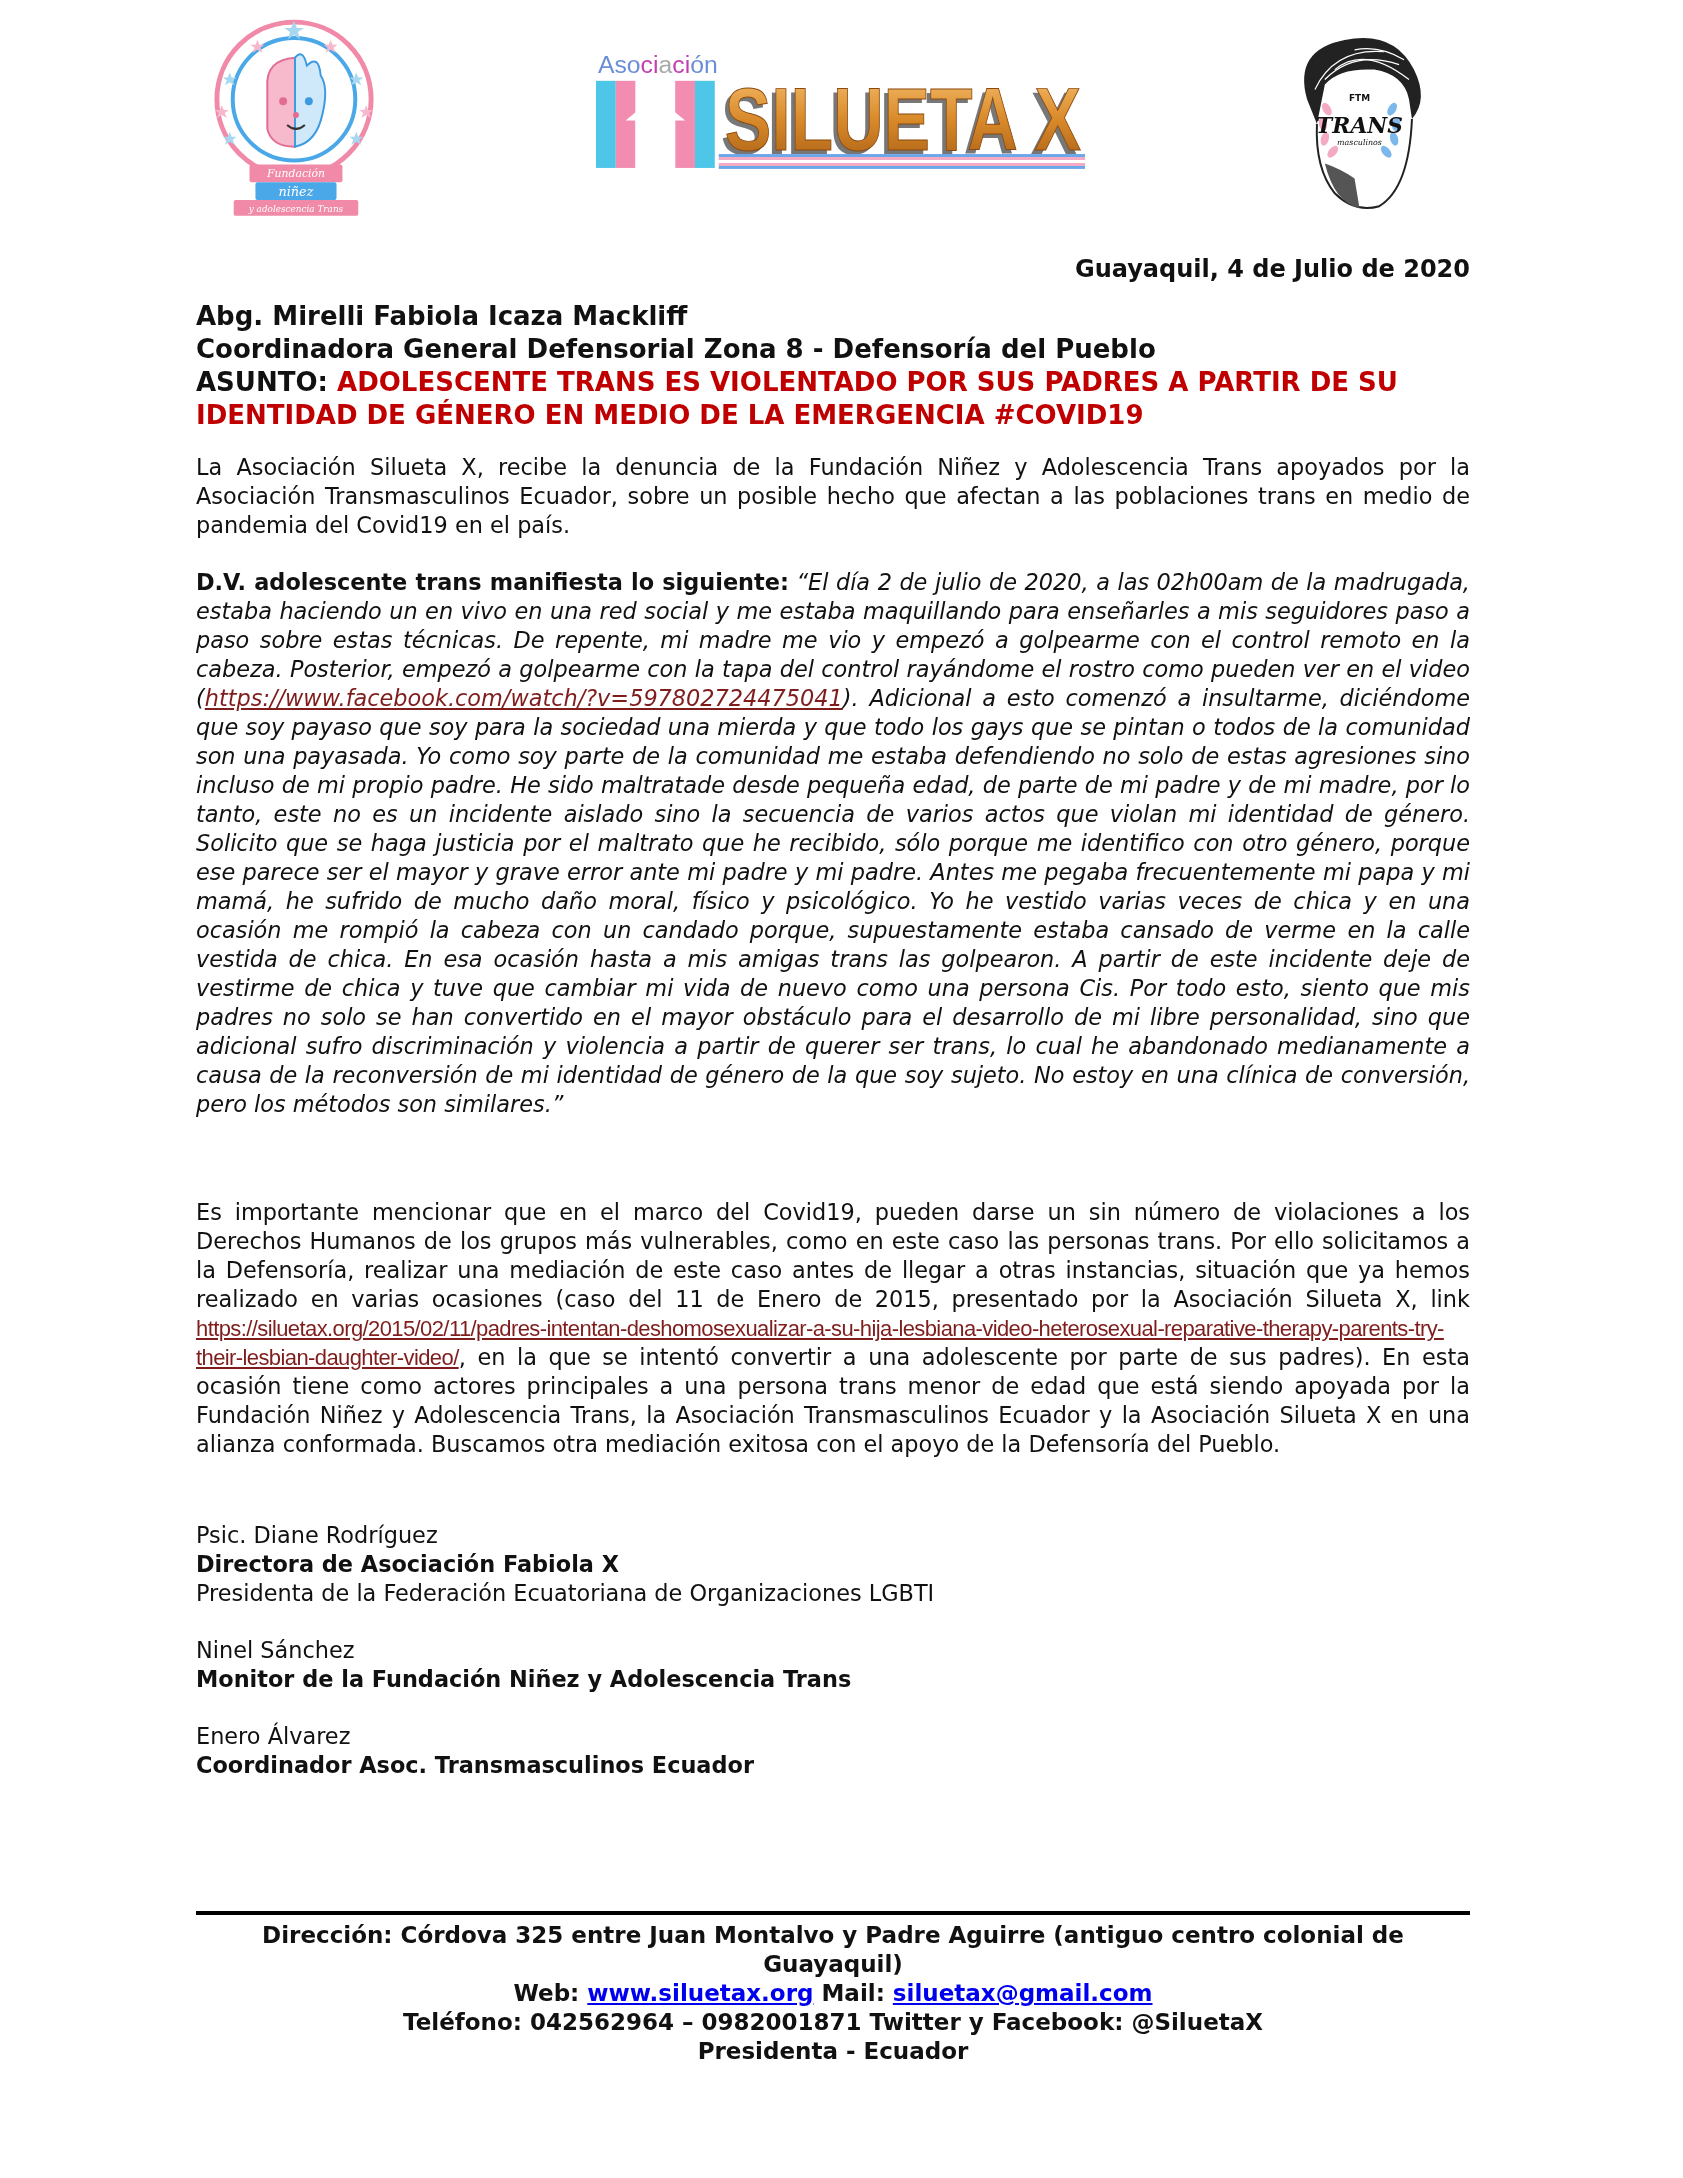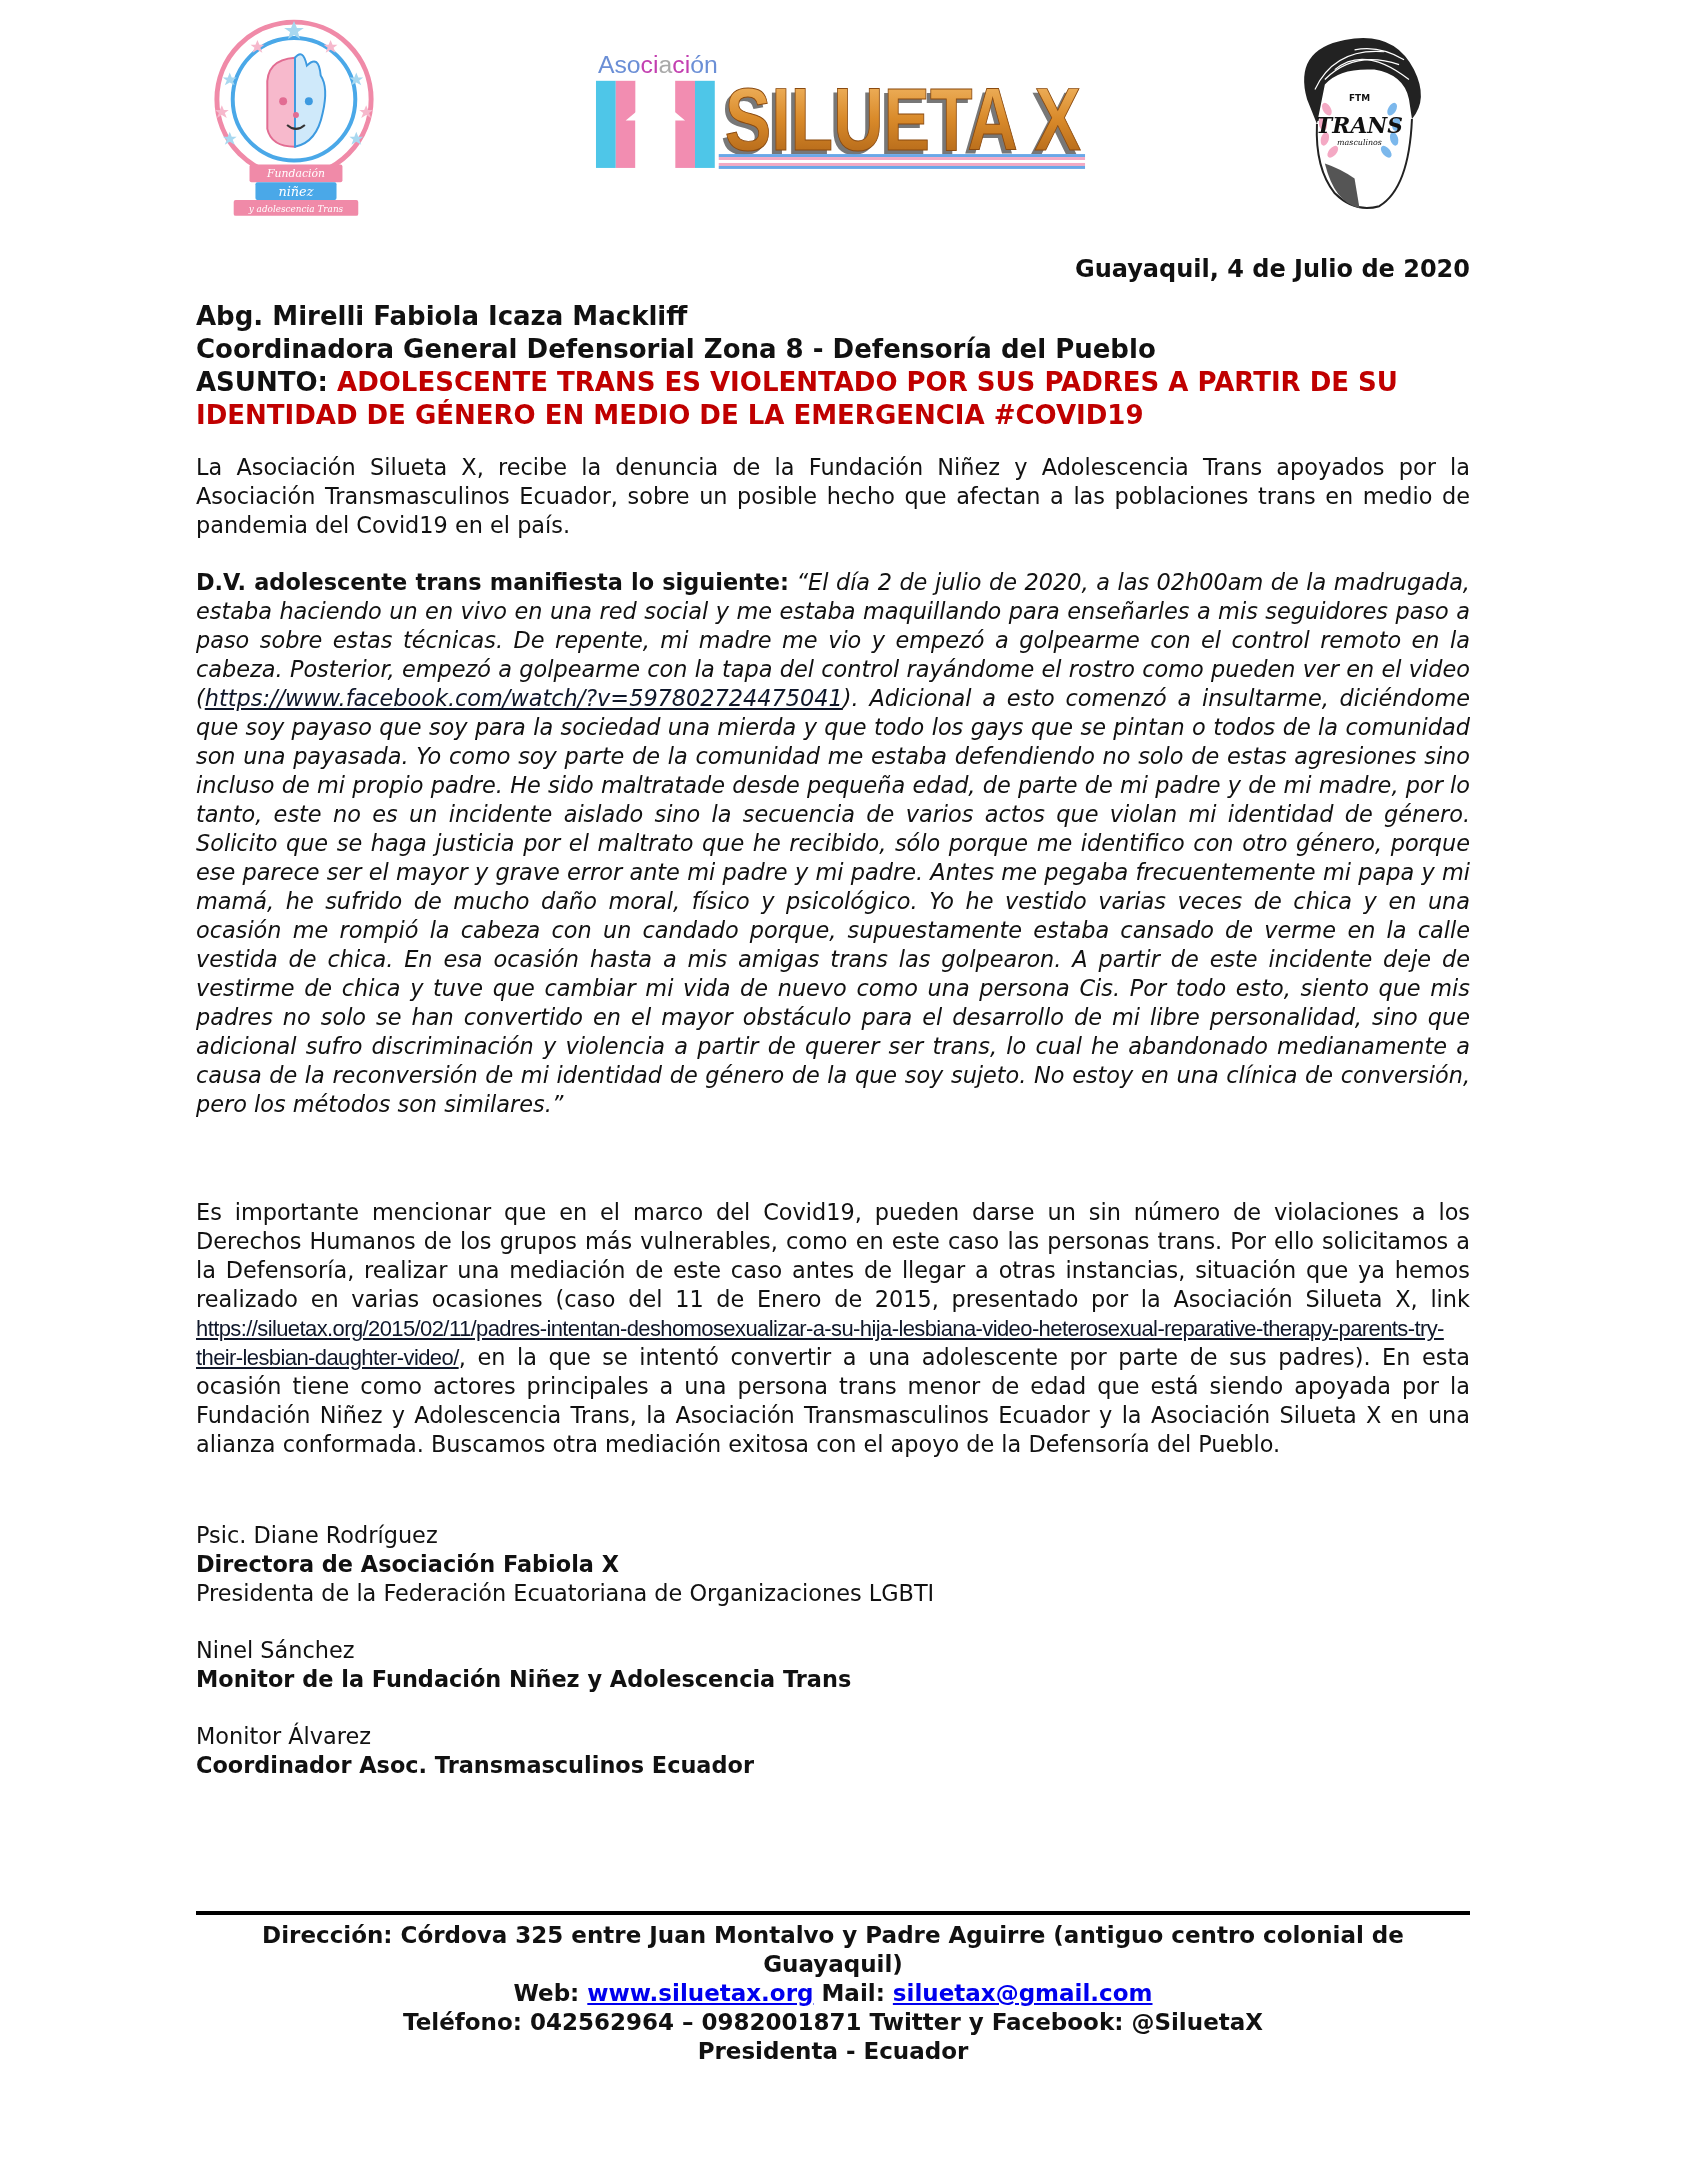--- a/index.html
+++ b/index.html
@@ -13,21 +13,21 @@
   #logo-trans { left: 1285px; top: 30px; width: 149px; height: 193px; }
 
   .date { left: 196px; width: 1274px; top: 255px; text-align: right;
           font-weight: bold; font-size: 24px; }
   .hdr { left: 196px; width: 1287px; font-weight: bold; font-size: 26px; line-height: 33px; }
   .hdr-1 { top: 292px; margin-top: 8px; }
   .hdr .asunto-val { color: #c00000; }
 
   .para { left: 196px; width: 1274px; font-size: 22.4px; line-height: 29px;
           text-align: justify; }
-  .para a { color: #0f172a; text-decoration: underline; }
+  .para a { color: #7f1d1d; text-decoration: underline; }
   .p1 { top: 453px; }
   .p2 { top: 568px; }
   .p2 .lead { font-weight: bold; font-style: normal; }
   .p2 .quote { font-style: italic; }
   .p3 { top: 1198px; }
   .p3 a.long { font-family: "Liberation Sans Narrow", "Liberation Sans", sans-serif; letter-spacing: -0.6px; font-size: 22px; }
 
   .sig { left: 196px; width: 1188px; font-size: 22.4px; line-height: 29px; }
   .sig .role { font-weight: bold; }
   .sig-1 { top: 1521px; }
@@ -153,21 +153,21 @@
 <div class="abs sig sig-1">
   <div>Psic. Diane Rodríguez</div>
   <div class="role">Directora de Asociación Fabiola X</div>
   <div>Presidenta de la Federación Ecuatoriana de Organizaciones LGBTI</div>
 </div>
 <div class="abs sig sig-2">
   <div>Ninel Sánchez</div>
   <div class="role">Monitor de la Fundación Niñez y Adolescencia Trans</div>
 </div>
 <div class="abs sig sig-3">
-  <div>Monitor Álvarez</div>
+  <div>Enero Álvarez</div>
   <div class="role">Coordinador Asoc. Transmasculinos Ecuador</div>
 </div>
 
 <div class="abs footer-rule"></div>
 <div class="abs footer">
   <div>Dirección: Córdova 325 entre Juan Montalvo y Padre Aguirre (antiguo centro colonial de Guayaquil)</div>
   <div>
     <span>Web:</span>
     <a>www.siluetax.org</a>
     <span>Mail:</span>

